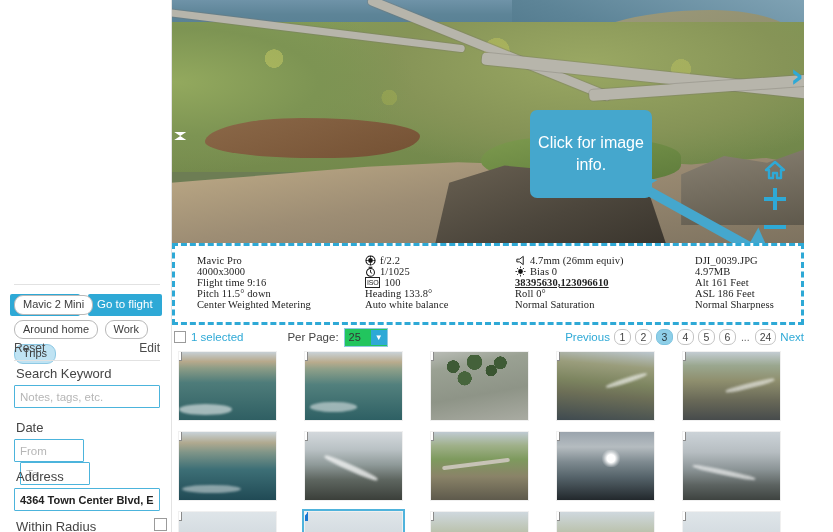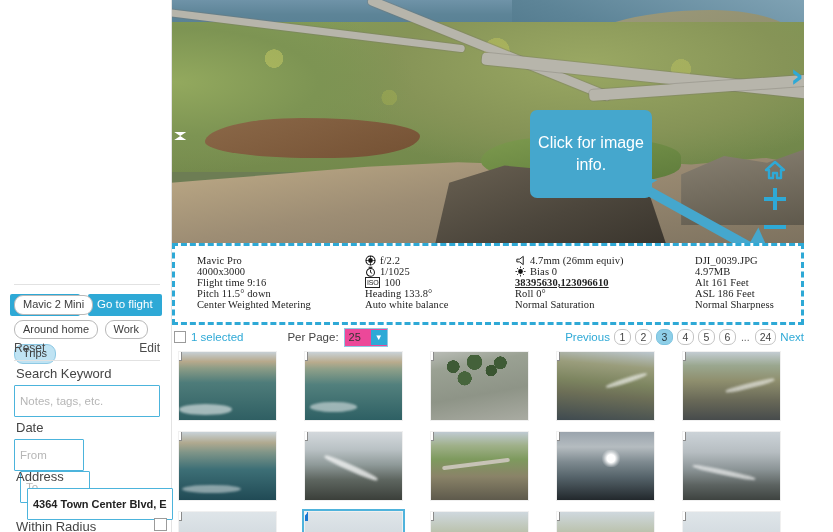--- a/index.html
+++ b/index.html
@@ -37,21 +37,21 @@
   .reset-edit{
     position:absolute;left:14px;top:341px;width:146px;
     display:flex;justify-content:space-between;font-size:12px;color:#4a4a4a;
   }
   .reset-edit span{cursor:pointer;}
   .sep2{position:absolute;left:14px;top:360px;width:146px;height:1px;background:#e2e2e2;}
 
   .fld-label{font-size:13px;color:#444;margin:0 0 4px 2px;}
   .fld{
     box-sizing:border-box;border:1px solid #4cb4dc;background:#fff;
-    font-size:11.5px;color:#222;padding:3px 5px;height:32px;
+    font-size:11.5px;color:#222;padding:3px 5px;height:23px;
     font-family:"Liberation Sans", sans-serif;outline:none;border-radius:1px;
   }
   .fld::placeholder{color:#b6b6b6;}
   .grp{position:absolute;left:14px;width:146px;}
   #g-keyword{top:366px;}
   #g-date{top:420px;}
   #g-address{top:469px;}
   #g-radius{top:519px;}
   .fld-full{width:146px;}
   .fld-half{width:70px;}
@@ -201,21 +201,21 @@
     display:flex;align-items:center;font-size:11.5px;color:#444;
   }
   .tb-check{
     width:12px;height:12px;border:1px solid #9b9b9b;background:#fff;
     box-sizing:border-box;margin:0 5px 0 2px;cursor:pointer;flex:0 0 12px;
   }
   .tb-selected{color:#2ea9d6;font-size:11.5px;cursor:pointer;}
   .tb-perpage{margin-left:44px;color:#444;font-size:11.5px;}
   .selectwrap{
     position:relative;display:inline-flex;align-items:center;margin-left:5px;
-    border:1px solid #8fc9e2;height:17px;background:#ec4899;
+    border:1px solid #8fc9e2;height:17px;background:#22c55e;
   }
   .selectwrap .sv{font-size:11px;padding:0 4px;color:#333;min-width:18px;}
   .selectwrap .sbtn{
     width:16px;height:15px;background:#2ea9d6;display:flex;align-items:center;
     justify-content:center;color:#fff;font-size:8px;cursor:pointer;
   }
   .pager{display:flex;align-items:center;margin-left:auto;gap:4px;}
   .pglink{color:#2ea9d6;font-size:11.5px;cursor:pointer;}
   .pgnum{
     min-width:17px;height:16px;border:1px solid #c4c4c4;border-radius:7px;
@@ -361,21 +361,21 @@
     </div>
 
     <div class="grp" id="g-date">
       <div class="fld-label">Date</div>
       <input class="fld fld-half" type="text" placeholder="From" style="">
       <input class="fld fld-half" type="text" placeholder="To" style="">
     </div>
 
     <div class="grp" id="g-address">
       <div class="fld-label">Address</div>
-      <input class="fld fld-full" type="text" style="font-weight: bold; font-size: 11px; margin-left: 13px;" value="4364 Town Center Blvd, E">
+      <input class="fld fld-full" type="text" style="font-weight: bold; font-size: 11px;" value="4364 Town Center Blvd, E">
     </div>
 
     <div class="grp" id="g-radius">
       <div class="fld-label">Within Radius</div>
     </div>
     <div class="radius-box"></div>
   </div>
 
   <div class="infopanel">
     <div class="info-grid">

